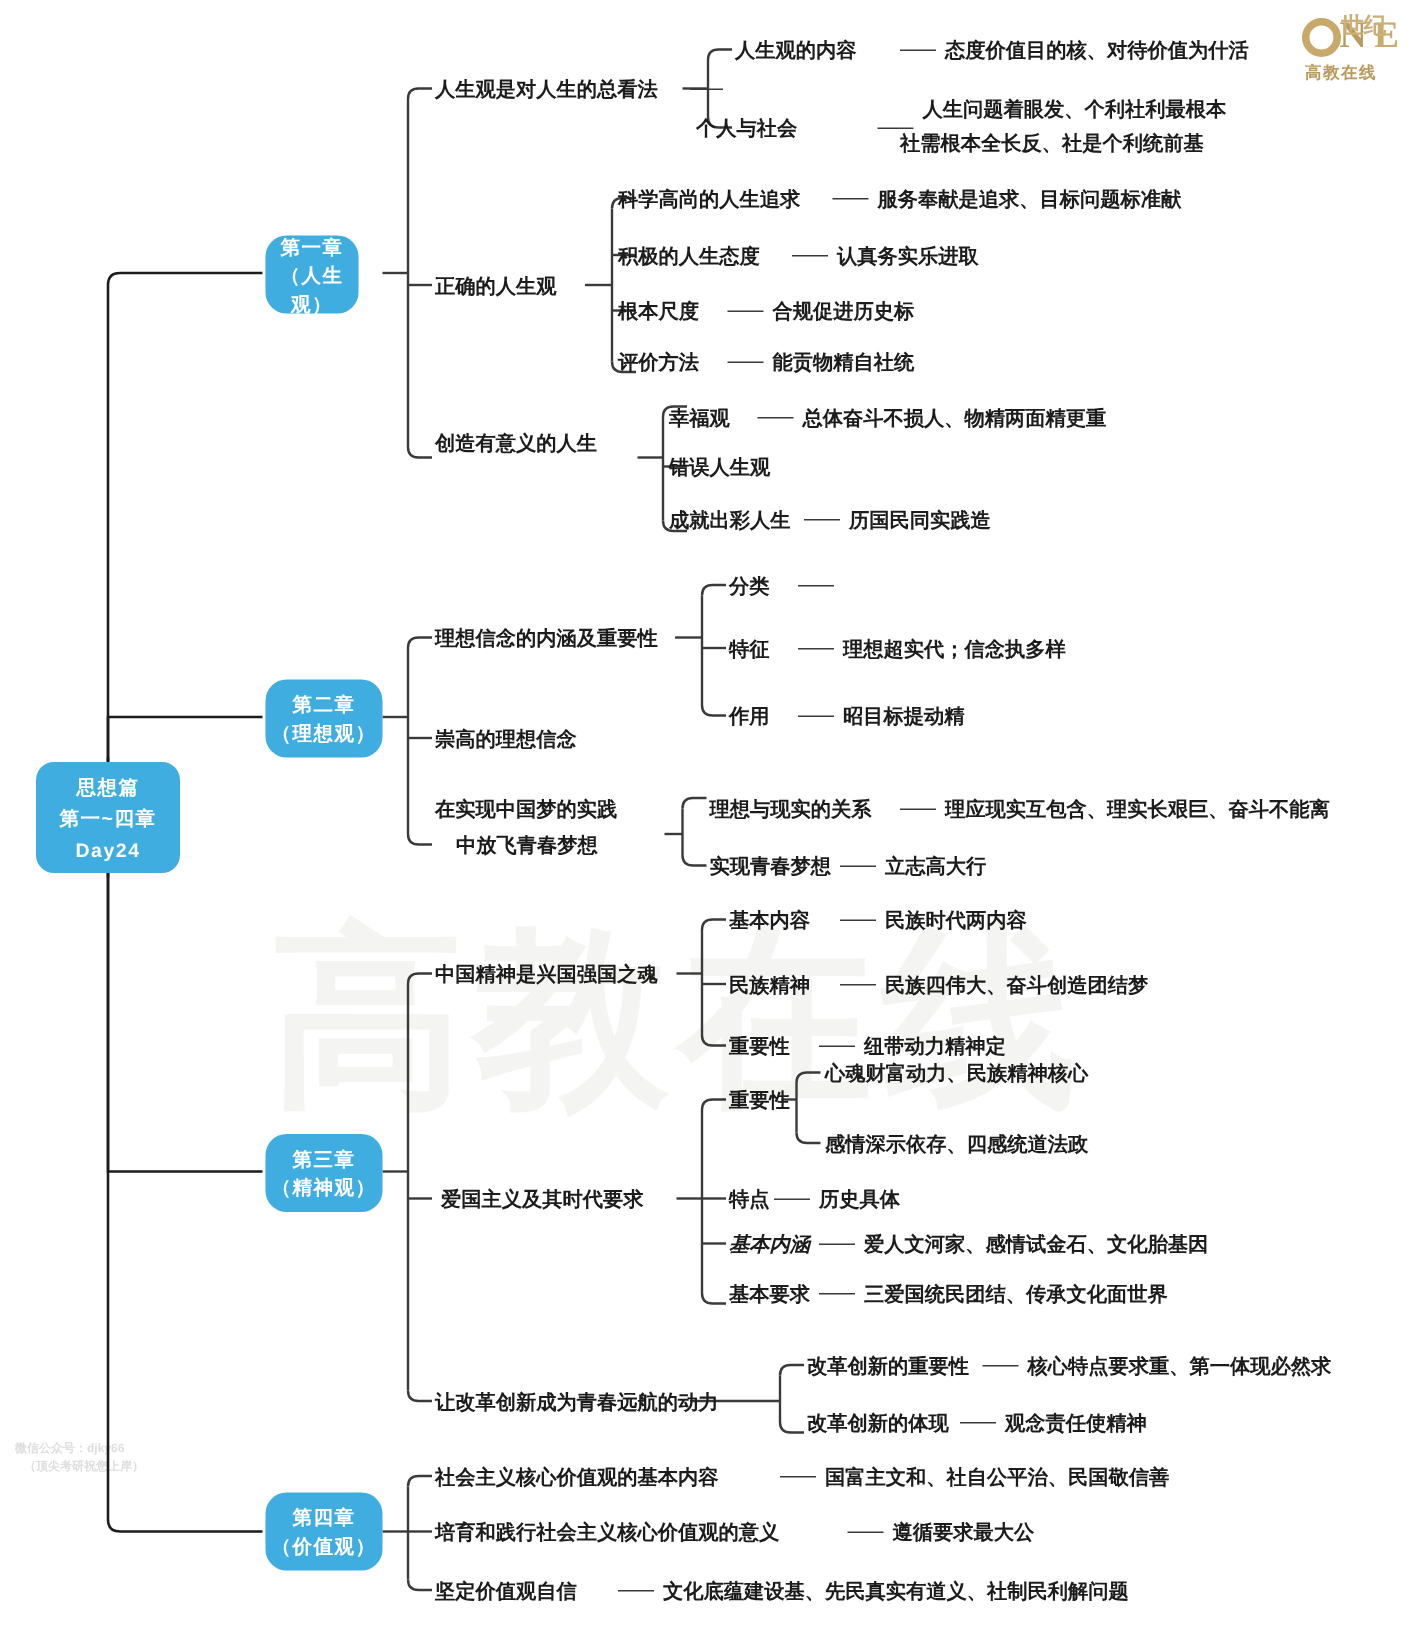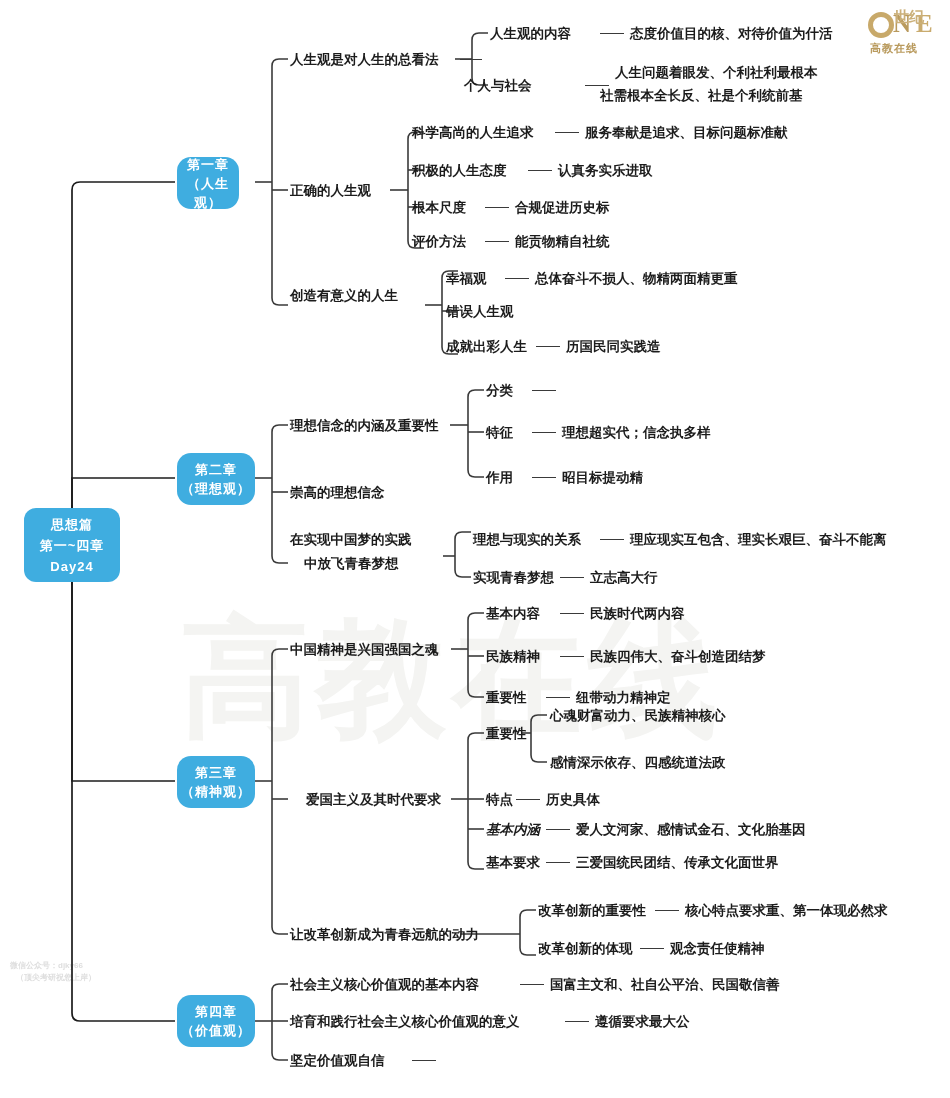--- a/index.html
+++ b/index.html
@@ -276,21 +276,21 @@
   <div class="txt" style="left:590px;top:605px;">民族时代两内容</div>
 
   <div class="txt" style="left:486px;top:648px;">民族精神</div>
   <div class="dash" style="left:560px;top:656px;width:24px;"></div>
   <div class="txt" style="left:590px;top:648px;">民族四伟大、奋斗创造团结梦</div>
 
   <div class="txt" style="left:486px;top:689px;">重要性</div>
   <div class="dash" style="left:546px;top:697px;width:24px;"></div>
   <div class="txt" style="left:576px;top:689px;">纽带动力精神定</div>
 
-  <div class="txt" style="left:306px;top:791px;font-family:Liberation Serif, serif;">爱国主义及其时代要求</div>
+  <div class="txt" style="left:294px;top:791px;font-family:Liberation Serif, serif;">爱国主义及其时代要求</div>
 
   <div class="txt" style="left:486px;top:725px;">重要性</div>
   <div class="txt" style="left:550px;top:707px;">心魂财富动力、民族精神核心</div>
   <div class="txt" style="left:550px;top:754px;">感情深示依存、四感统道法政</div>
 
   <div class="txt" style="left:486px;top:791px;">特点</div>
   <div class="dash" style="left:516px;top:799px;width:24px;"></div>
   <div class="txt" style="left:546px;top:791px;">历史具体</div>
 
   <div class="txt" style="left:486px;top:821px;font-style:italic;">基本内涵</div>
@@ -313,14 +313,15 @@
   <div class="txt" style="left:290px;top:976px;">社会主义核心价值观的基本内容</div>
   <div class="dash" style="left:520px;top:984px;width:24px;"></div>
   <div class="txt" style="left:550px;top:976px;">国富主文和、社自公平治、民国敬信善</div>
 
   <div class="txt" style="left:290px;top:1013px;">培育和践行社会主义核心价值观的意义</div>
   <div class="dash" style="left:565px;top:1021px;width:24px;"></div>
   <div class="txt" style="left:595px;top:1013px;">遵循要求最大公</div>
 
   <div class="txt" style="left:290px;top:1052px;">坚定价值观自信</div>
   <div class="dash" style="left:412px;top:1060px;width:24px;"></div>
+  <div class="txt" style="left:442px;top:1052px;">文化底蕴建设基、先民真实有道义、社制民利解问题</div>
 
 </div>
 
 </body></html>

